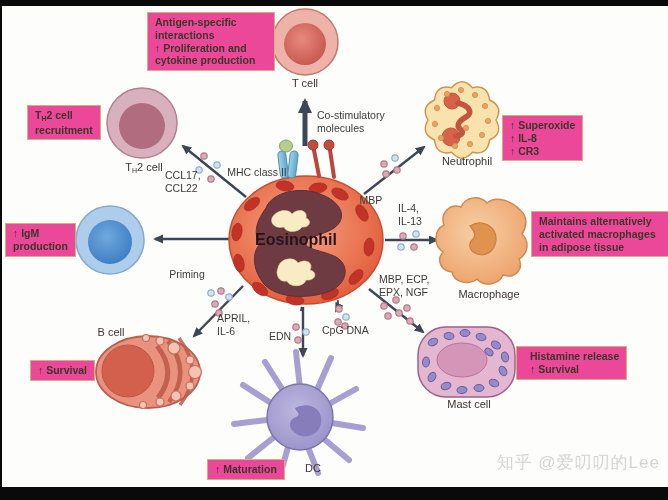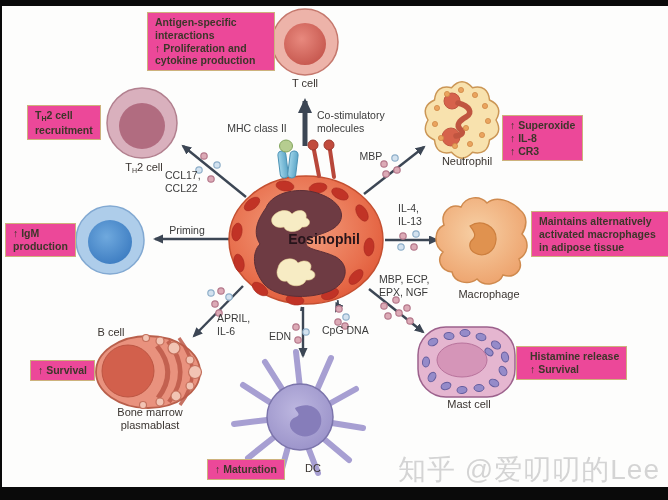--- a/index.html
+++ b/index.html
@@ -8,24 +8,24 @@
   .bar{position:absolute;background:#0a0a0a;}
   .bar-top{left:0;top:0;width:668px;height:6px;}
   .bar-bottom{left:0;top:487px;width:668px;height:13px;}
   .bar-left{left:0;top:6px;width:2px;height:481px;}
   svg.art{position:absolute;left:0;top:0;}
   .box{position:absolute;background:#ec4899;border:1.5px solid #cdb27c;padding:3px 7px;
        font-size:10.5px;font-weight:600;line-height:1.22;color:#3d362a;white-space:pre-line;}
   .cl{position:absolute;font-size:11px;line-height:1.15;white-space:pre-line;text-align:center;
       transform:translateX(-50%);color:#3a3430;}
   .ml{position:absolute;font-size:10.5px;line-height:1.2;white-space:pre-line;color:#3b3b3b;}
-  .ml.ctr{transform:translateX(-50%);text-align:center;}
-  .eos-label{position:absolute;transform:translateX(-50%);font-size:14px;font-weight:bold;color:#26141a;margin-left:28px;}
+  .ml.ctr{transform:translateX(-50%);text-align:center;margin-top:44px;}
+  .eos-label{position:absolute;transform:translateX(-50%);font-size:16px;font-weight:bold;color:#26141a;}
   .sub{font-size:7px;vertical-align:-2px;font-weight:inherit;}
-  .watermark{position:absolute;right:8px;top:451px;font-size:28px;color:#d4d4d4;
+  .watermark{position:absolute;right:8px;top:451px;font-size:17px;color:#d4d4d4;
              letter-spacing:1px;font-weight:400;}
 </style>
 </head>
 <body>
 
 <div class="stage">
 
   <svg class="art" width="668" height="500" viewBox="0 0 668 500">
     <defs>
       <radialGradient id="eosGrad" cx="45%" cy="42%" r="65%">
@@ -265,22 +265,20 @@
   <div class="box" style="left:531px;top:211px;width:124px;">Maintains alternatively
 activated macrophages
 in adipose tissue</div>
   <div class="box" style="left:502px;top:95px;margin-top:20px;">↑ Superoxide
 ↑ IL-8
 ↑ CR3</div>
 
   <div class="cl" style="left:305px;top:77px;">T cell</div>
   <div class="cl" style="left:144px;top:161px;"><span>T</span><span class="sub">H</span><span>2 cell</span></div>
   <div class="cl" style="left:111px;top:278px;margin-top:48px;">B cell</div>
-  <div class="cl" style="left:150px;top:406px;">Bone marrow
-plasmablast</div>
   <div class="cl" style="left:313px;top:462px;">DC</div>
   <div class="cl" style="left:469px;top:398px;">Mast cell</div>
   <div class="cl" style="left:489px;top:288px;">Macrophage</div>
   <div class="cl" style="left:467px;top:155px;">Neutrophil</div>
   <div class="eos-label" style="left:296px;top:231px;">Eosinophil</div>
 
   <div class="ml ctr" style="left:257px;top:122px;">MHC class II</div>
   <div class="ml" style="left:317px;top:109px;">Co-stimulatory
 molecules</div>
   <div class="ml ctr" style="left:371px;top:150px;">MBP</div>

